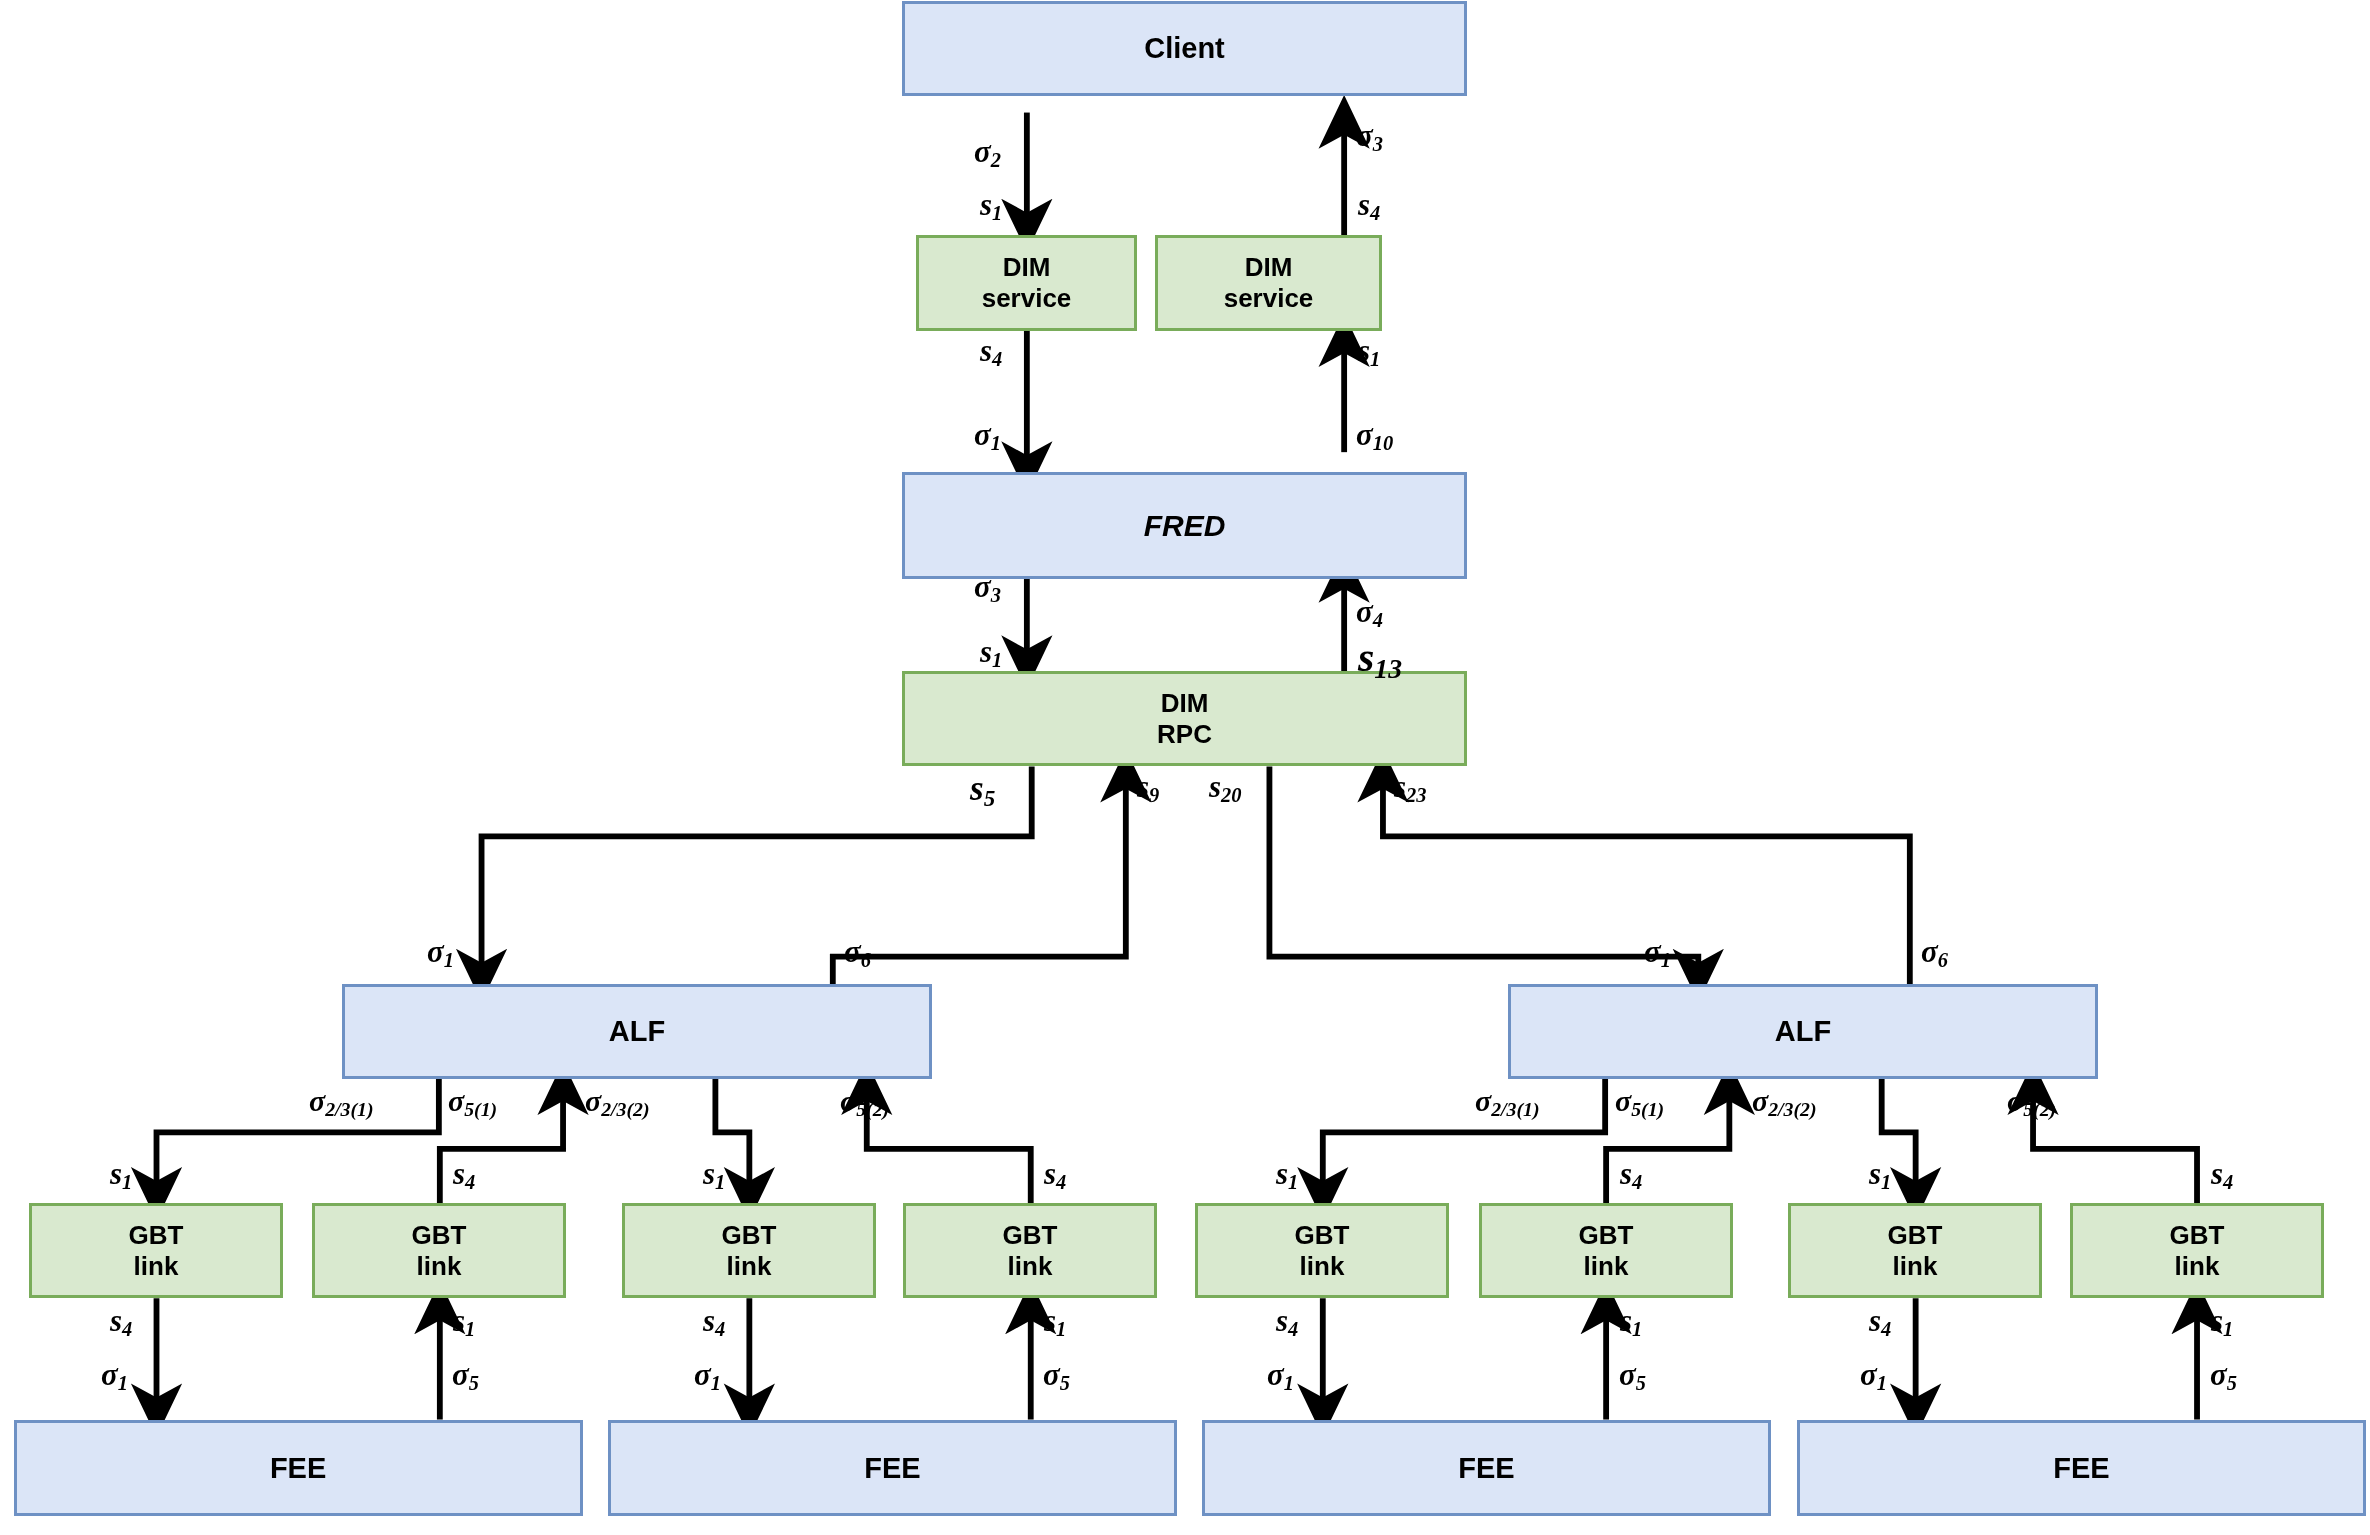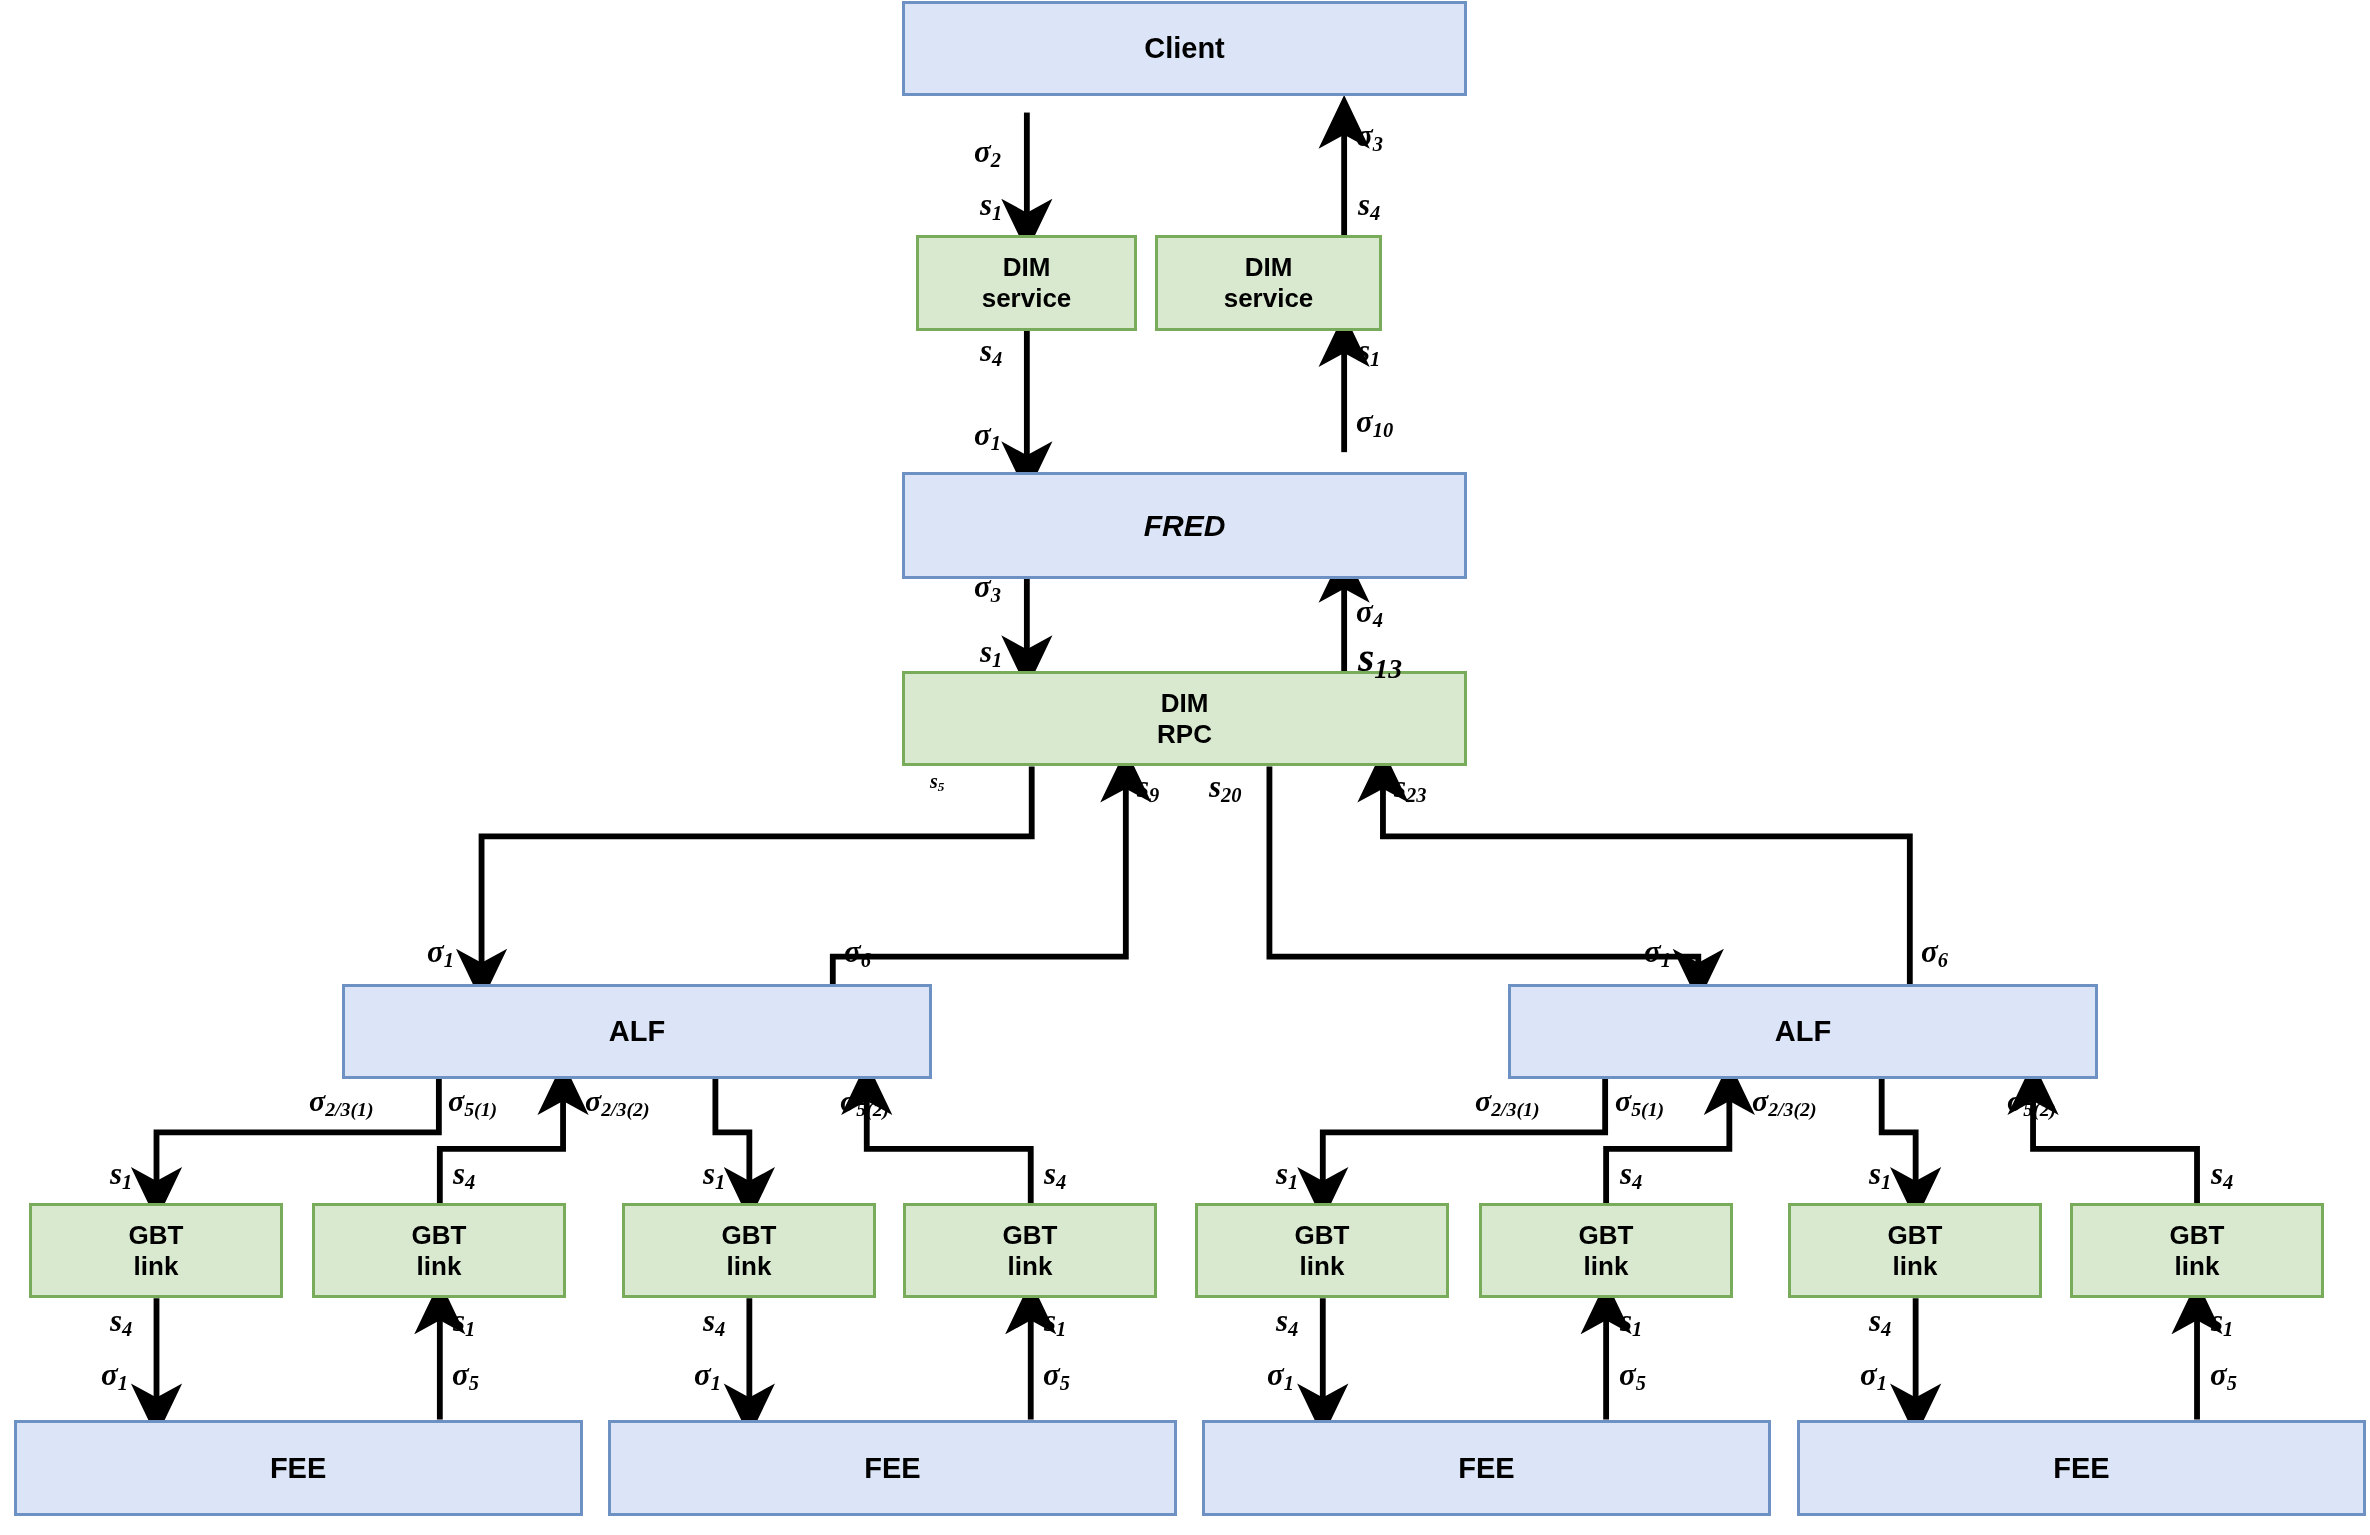--- a/index.html
+++ b/index.html
@@ -147,28 +147,28 @@
   </div>
 
   <div class="lbl" style="left:974px;top:120px;font-size:31px;margin-top:16px;"><span>σ</span><span class="sub">2</span></div>
   <div class="lbl" style="left:1356px;top:120px;font-size:31px;"><span>σ</span><span class="sub">3</span></div>
   <div class="lbl" style="left:980px;top:189px;font-size:31px;"><span>s</span><span class="sub">1</span></div>
   <div class="lbl" style="left:1358px;top:189px;font-size:31px;"><span>s</span><span class="sub">4</span></div>
 
   <div class="lbl" style="left:980px;top:335px;font-size:31px;"><span>s</span><span class="sub">4</span></div>
   <div class="lbl" style="left:1358px;top:335px;font-size:31px;"><span>s</span><span class="sub">1</span></div>
   <div class="lbl" style="left:974px;top:419px;font-size:31px;"><span>σ</span><span class="sub">1</span></div>
-  <div class="lbl" style="left:1356px;top:406px;font-size:31px;"><span>σ</span><span class="sub">10</span></div>
+  <div class="lbl" style="left:1356px;top:419px;font-size:31px;"><span>σ</span><span class="sub">10</span></div>
 
   <div class="lbl" style="left:974px;top:571px;font-size:31px;"><span>σ</span><span class="sub">3</span></div>
   <div class="lbl" style="left:1356px;top:596px;font-size:31px;"><span>σ</span><span class="sub">4</span></div>
   <div class="lbl" style="left:980px;top:636px;font-size:31px;"><span>s</span><span class="sub">1</span></div>
   <div class="lbl" style="left:1358px;top:636px;font-size:42px;"><span>s</span><span class="sub">13</span></div>
 
-  <div class="lbl" style="left:930px;top:771px;font-size:20px;"><span>s</span><span class="sub">5</span></div>
+  <div class="lbl" style="left:970px;top:771px;font-size:35px;"><span>s</span><span class="sub">5</span></div>
   <div class="lbl" style="left:1137px;top:771px;font-size:31px;"><span>s</span><span class="sub">9</span></div>
   <div class="lbl" style="left:1209px;top:771px;font-size:31px;"><span>s</span><span class="sub">20</span></div>
   <div class="lbl" style="left:1394px;top:771px;font-size:31px;"><span>s</span><span class="sub">23</span></div>
 
   <div class="lbl" style="left:427px;top:936px;font-size:31px;"><span>σ</span><span class="sub">1</span></div>
   <div class="lbl" style="left:844px;top:936px;font-size:31px;"><span>σ</span><span class="sub">6</span></div>
   <div class="lbl" style="left:1644px;top:936px;font-size:31px;"><span>σ</span><span class="sub">1</span></div>
   <div class="lbl" style="left:1921px;top:936px;font-size:31px;"><span>σ</span><span class="sub">6</span></div>
 
   <div class="lbl" style="left:309px;top:1086px;font-size:30px;"><span>σ</span><span class="sub">2/3(1)</span></div>

